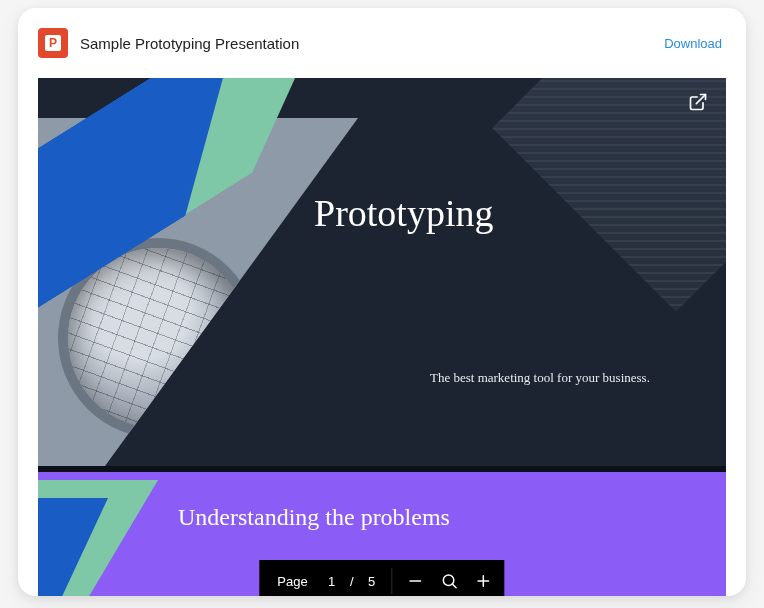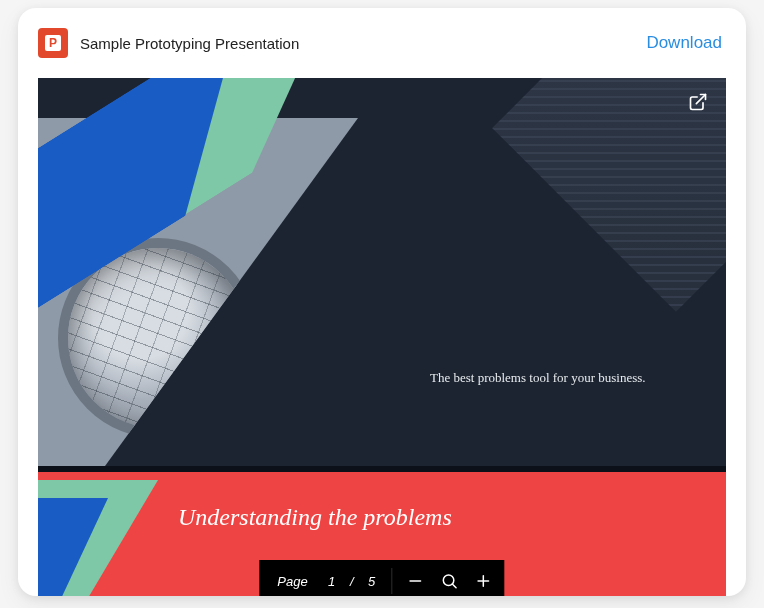--- a/index.html
+++ b/index.html
@@ -30,21 +30,21 @@
     flex-shrink: 0;
   }
   .app-icon-inner {
     width: 16px; height: 16px;
     background: #fff;
     border-radius: 2px;
     display:flex; align-items:center; justify-content:center;
     font-size: 12px; font-weight: 700; color: #e2482b;
   }
   .file-title { flex: 1; font-size: 15px; color: #222; }
-  .download-link { font-size: 17px; color: #2a8de0; text-decoration: none; cursor: pointer; }
+  .download-link { font-size: 13px; color: #2a8de0; text-decoration: none; cursor: pointer; }
   .viewer {
     position: absolute;
     left: 20px; right: 20px; top: 70px; bottom: 0;
     background: #1c2431;
     overflow: hidden;
   }
   .slide1 {
     position: relative;
     width: 100%;
     height: 388px;
@@ -119,23 +119,22 @@
     top:14px; right:14px;
     width:24px; height:24px;
     cursor:pointer;
     color:#fff;
   }
   .divider { height:6px; background:#0c1018; }
   .slide2 {
     position:relative;
     width:100%;
     height:130px;
-    background:#ef4444;
+    background:#8b5cf6;
     overflow:hidden;
-    font-style:italic;
   }
   .shape2-green {
     position:absolute;
     left:-20px; top:8px; width:140px; height:170px;
     background:#7ec8a7;
     clip-path: polygon(0 0, 100% 0, 28% 100%, 0 100%);
   }
   .shape2-blue {
     position:absolute;
     left:-30px; top:26px; width:100px; height:150px;
@@ -201,23 +200,23 @@
         <div class="slide1-topright-lines"></div>
       </div>
       <div class="slide1-left-img">
         <div class="pcb-circle">
           <div class="pcb-lines"></div>
         </div>
       </div>
       <div class="shape-green"></div>
       <div class="shape-blue"></div>
       <div class="slide1-title">
-        <br>
-      </div>
-      <div class="slide1-sub">The best problems tool for your business.</div>
+        <span>Prototyping</span><br>
+      </div>
+      <div class="slide1-sub">The best marketing tool for your business.</div>
       <div class="open-ext">
         <svg width="20" height="20" viewBox="0 0 24 24" fill="none" stroke="currentColor" stroke-width="2" stroke-linecap="round" stroke-linejoin="round">
           <path d="M18 13v6a2 2 0 0 1-2 2H5a2 2 0 0 1-2-2V8a2 2 0 0 1 2-2h6"></path>
           <polyline points="15 3 21 3 21 9"></polyline>
           <line x1="10" y1="14" x2="21" y2="3"></line>
         </svg>
       </div>
     </div>
 
     <div class="divider"></div>

